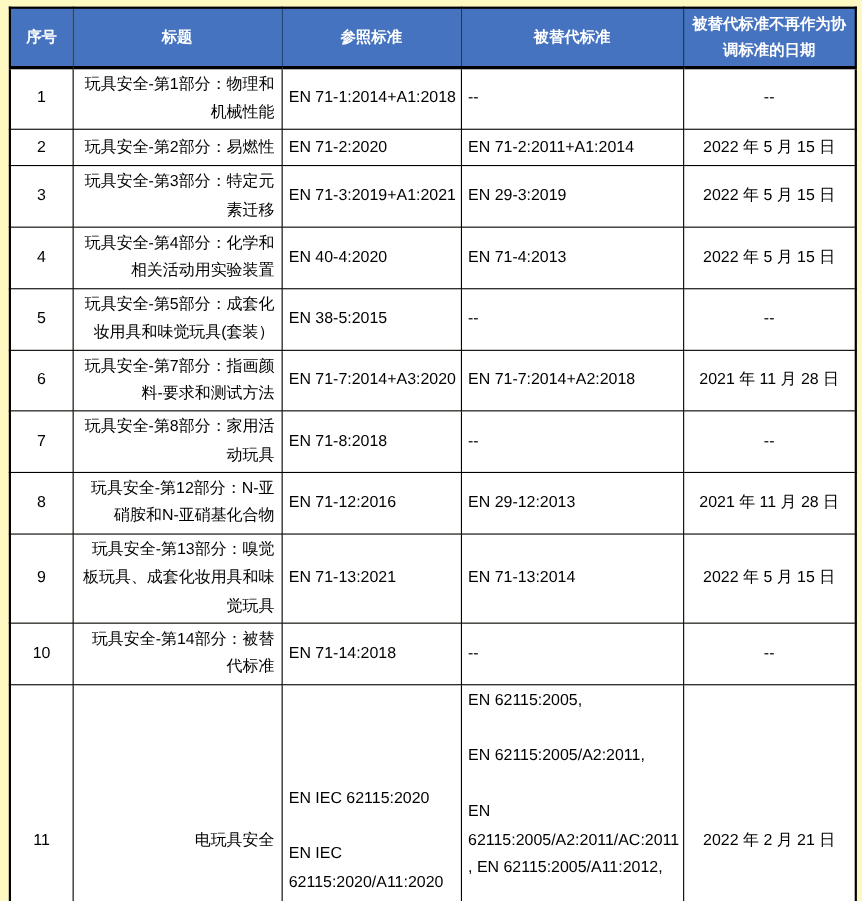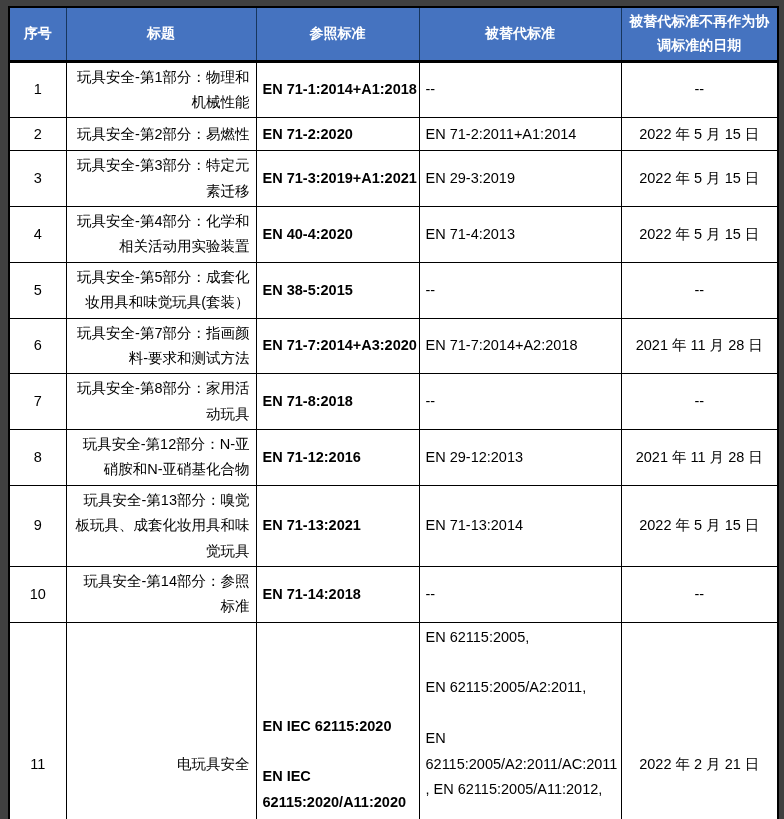--- a/index.html
+++ b/index.html
@@ -7,21 +7,21 @@
     padding: 0;
     background: #ffffff;
     font-family: "Liberation Sans", "DejaVu Sans", sans-serif;
     color: #000000;
   }
   .page {
     width: 784px;
     height: 819px;
     box-sizing: border-box;
     padding: 6px 7px 0 8px;
-    background: #404040;
+    background: #fef9c3;
     overflow: hidden;
   }
   table.std {
     border-collapse: collapse;
     table-layout: fixed;
     width: 769px;
     border: 2px solid #000000;
   }
   table.std thead tr { height: 49px; }
   table.std th {
@@ -42,21 +42,21 @@
     line-height: 1.75;
     padding: 2px 6px;
     vertical-align: middle;
     background: #ffffff;
   }
   tr.rh-s  { height: 33px; }
   tr.rh-d  { height: 55px; }
   tr.rh-xl { height: 254px; }
   td.c-no   { text-align: center; }
   td.c-title{ text-align: right; }
-  td.c-ref  { text-align: left; white-space: nowrap; font-weight: bold; }
+  td.c-ref  { text-align: left; white-space: nowrap; }
   td.c-rep  { text-align: left; white-space: nowrap; }
   td.c-date { text-align: center; white-space: nowrap; font-size: 14px; }
   td.pre {
     white-space: pre-line;
     font-size: 14px;
     line-height: 1.55;
   }
 </style>
 </head>
 <body>
@@ -138,21 +138,21 @@
       </tr>
       <tr class="rh-d">
         <td class="c-no">9</td>
         <td class="c-title">玩具安全-第13部分：嗅觉板玩具、成套化妆用具和味觉玩具</td>
         <td class="c-ref">EN 71-13:2021</td>
         <td class="c-rep">EN 71-13:2014</td>
         <td class="c-date">2022 年 5 月 15 日</td>
       </tr>
       <tr class="rh-s">
         <td class="c-no">10</td>
-        <td class="c-title">玩具安全-第14部分：参照标准</td>
+        <td class="c-title">玩具安全-第14部分：被替代标准</td>
         <td class="c-ref">EN 71-14:2018</td>
         <td class="c-rep">--</td>
         <td class="c-date">--</td>
       </tr>
       <tr class="rh-xl">
         <td class="c-no">11</td>
         <td class="c-title">电玩具安全</td>
         <td class="c-ref pre">EN IEC 62115:2020
 
 EN IEC

